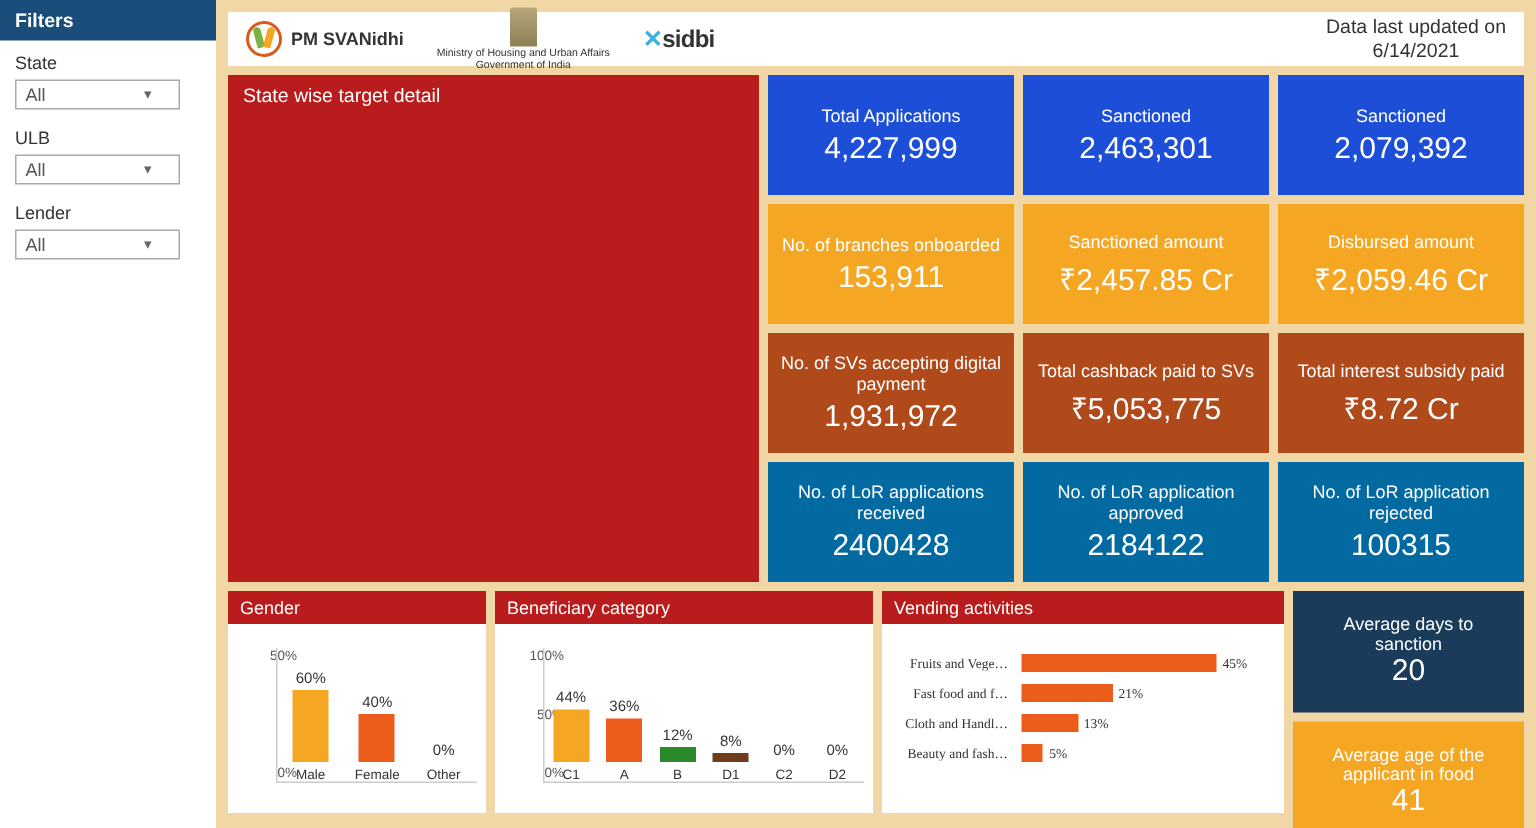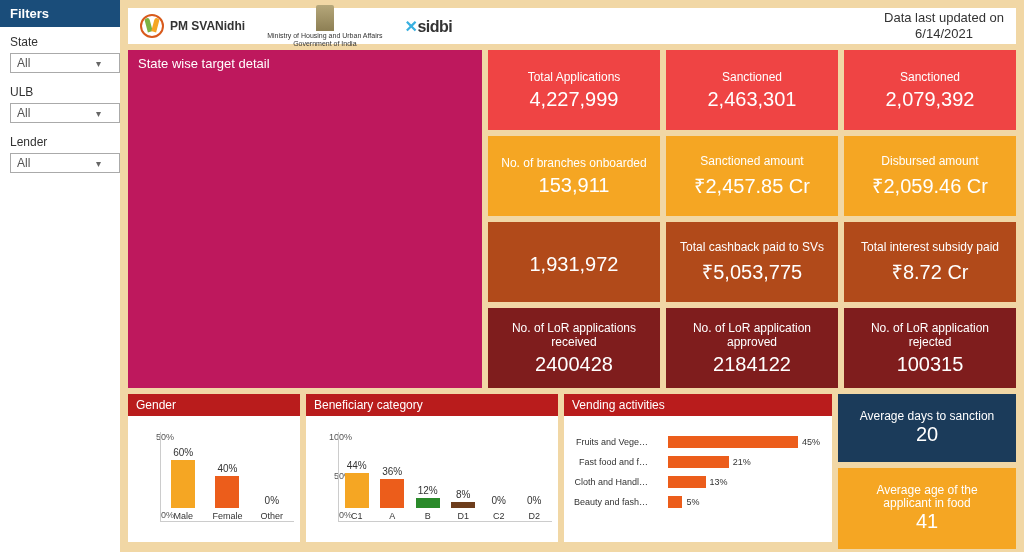--- a/index.html
+++ b/index.html
@@ -7,21 +7,21 @@
       font-family: "Segoe UI", Arial, sans-serif;
       background: #f1d7a5;
       font-size: 12px;
       color: #333;
       width: 1024px;
       height: 552px;
       overflow: hidden;
     }
     .container { display: flex; }
     .sidebar {
-      width: 120px;
+      width: 144px;
       background: #fff;
       padding: 0;
       flex-shrink: 0;
       height: 552px;
     }
     .filters-header {
       background: #1a4d7a;
       color: #fff;
       padding: 6px 10px;
       font-size: 13px;
@@ -86,21 +86,21 @@
       font-size: 13px;
       color: #333;
       line-height: 16px;
     }
     .midrow {
       display: flex;
       gap: 6px;
       height: 338px;
     }
     .state-panel {
-      background: #be185d;
+      background: #b91c1c;
       color: #fff;
       width: 354px;
       flex-shrink: 0;
       padding: 6px 10px;
     }
     .state-panel-title { font-size: 13px; }
     .kpis {
       flex: 1;
       display: grid;
       grid-template-columns: 1fr 1fr 1fr;
@@ -111,24 +111,24 @@
       display: flex;
       flex-direction: column;
       align-items: center;
       justify-content: center;
       color: #fff;
       padding: 4px;
       text-align: center;
     }
     .kpi-label { font-size: 12px; line-height: 14px; }
     .kpi-value { font-size: 20px; font-weight: 400; margin-top: 4px; }
-    .orange1 { background: #ef4444; }
+    .orange1 { background: #1d4ed8; }
     .orange2 { background: #f5a623; }
     .brown { background: #b14a1a; }
-    .green { background: #7f1d1d; }
+    .green { background: #0369a1; }
     .bottomrow {
       display: flex;
       gap: 6px;
       height: 148px;
     }
     .chartcard {
       background: #fff;
       display: flex;
       flex-direction: column;
     }
@@ -197,23 +197,24 @@
       justify-content: space-between;
       font-size: 9px;
       color: #555;
       text-align: right;
     }
     
     .hrows { margin-top: 14px; }
     .hrow {
       display: flex;
       align-items: center;
-      gap: 20px;
+      gap: 9px;
       margin-bottom: 8px;
       font-size: 9px;
+      font-family: Liberation Serif, serif;
     }
     .hrow-label { width: 78px; text-align: right; white-space: nowrap; overflow: hidden; text-overflow: ellipsis; color: #333; }
     .hrow-bar-wrap { flex: 1; display: flex; align-items: center; gap: 4px; }
     .hrow-bar { height: 12px; background: #ec5d1b; }
     .hrow-pct { font-size: 9px; color: #333; }
   </style>
 </head>
 <body>
 
 <div class="container">
@@ -286,20 +287,21 @@
           </div>
         <div class="kpi orange2">
             <div class="kpi-label">Sanctioned amount</div>
             <div class="kpi-value">₹2,457.85 Cr</div>
           </div>
         <div class="kpi orange2">
             <div class="kpi-label">Disbursed amount</div>
             <div class="kpi-value">₹2,059.46 Cr</div>
           </div>
         <div class="kpi brown">
+            <div class="kpi-label">No. of SVs accepting digital payment</div>
             <div class="kpi-value">1,931,972</div>
           </div>
         <div class="kpi brown">
             <div class="kpi-label">Total cashback paid to SVs</div>
             <div class="kpi-value">₹5,053,775</div>
           </div>
         <div class="kpi brown">
             <div class="kpi-label">Total interest subsidy paid</div>
             <div class="kpi-value">₹8.72 Cr</div>
           </div>

